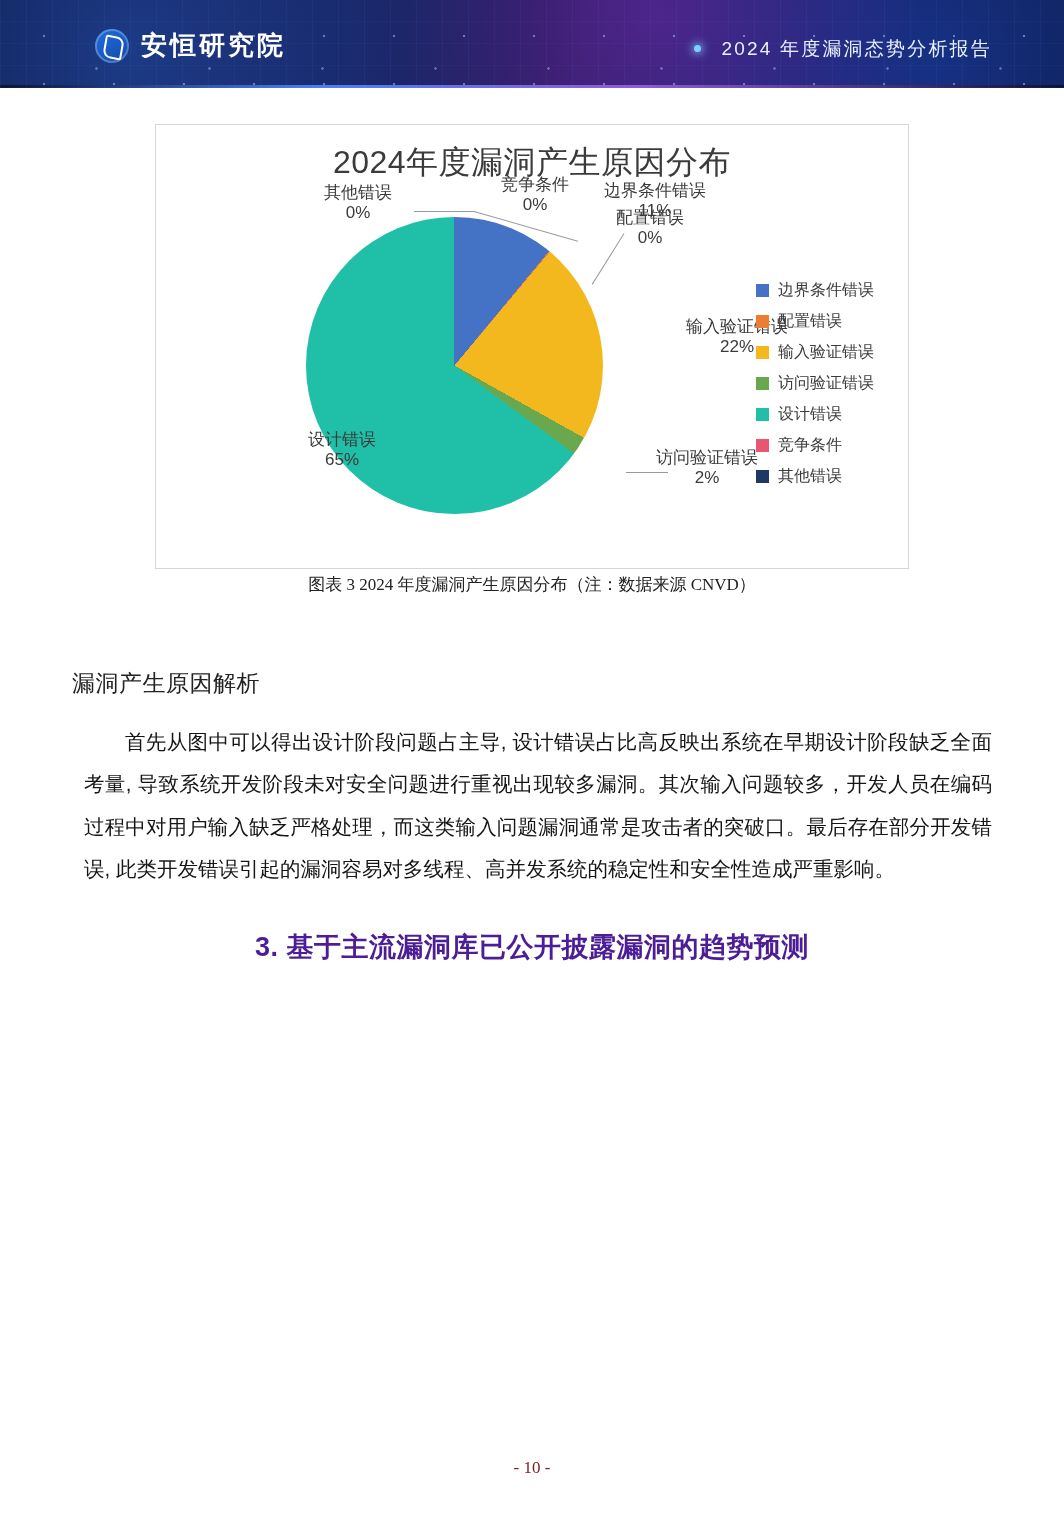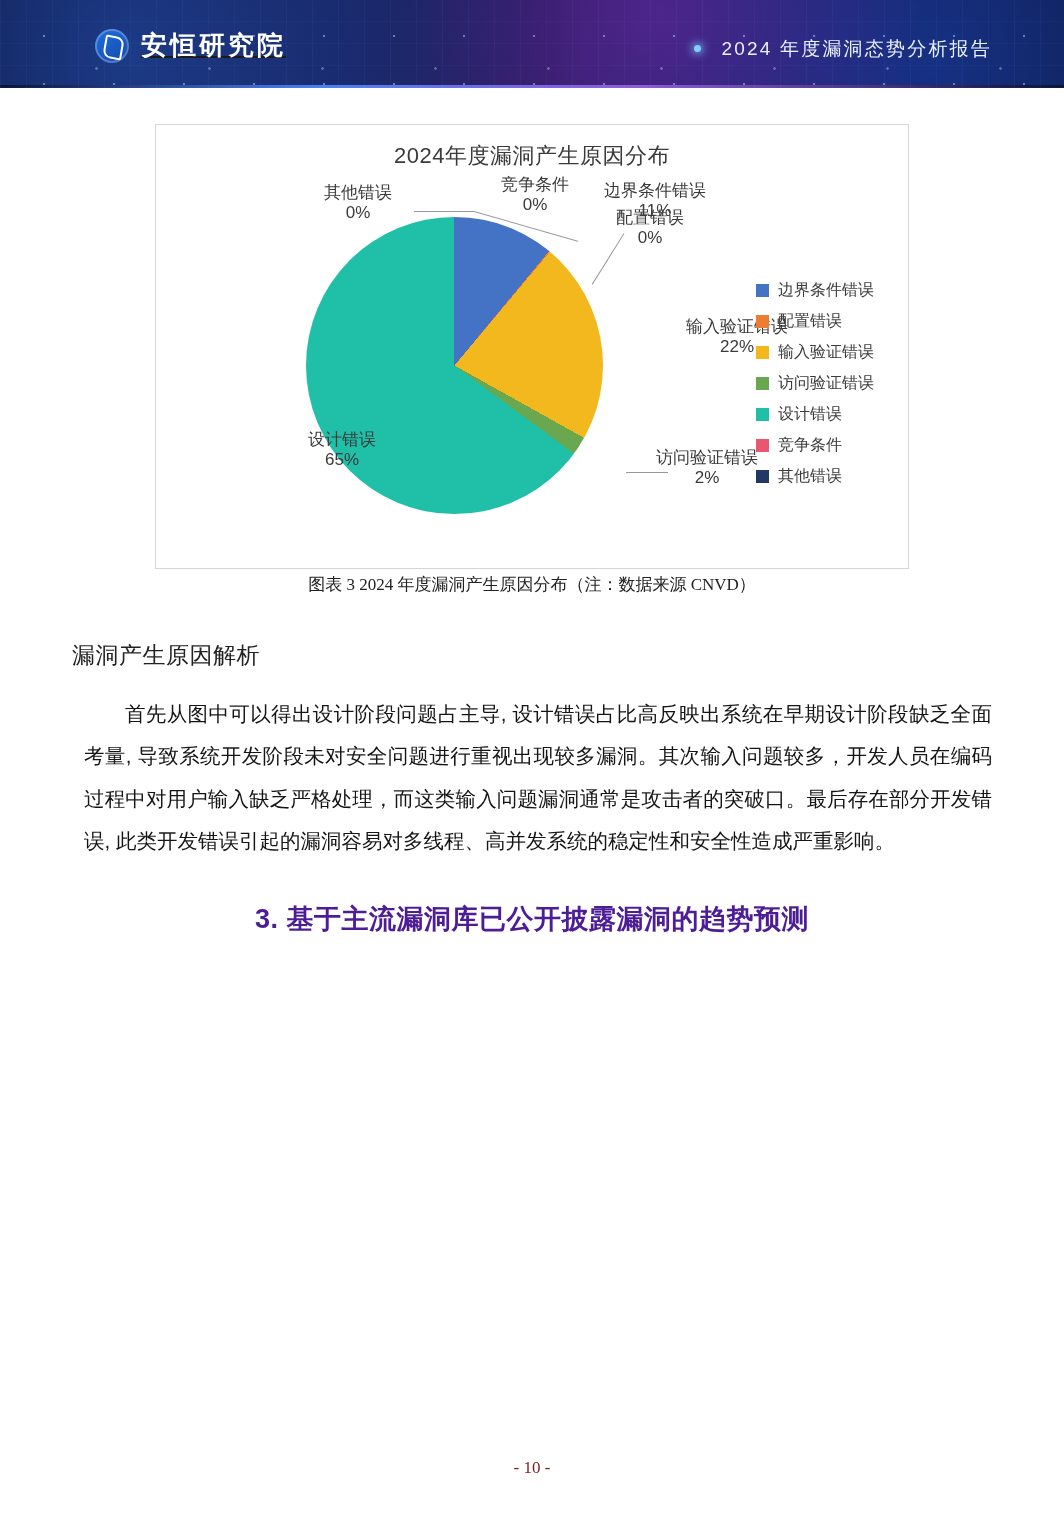--- a/index.html
+++ b/index.html
@@ -48,21 +48,20 @@
     opacity: .55;
   }
   .logo-group {
     position: absolute;
     left: 95px;
     top: 28px;
     display: flex;
     align-items: center;
     gap: 12px;
     z-index: 3;
-    text-decoration: underline;
   }
   .logo-mark {
     width: 34px;
     height: 34px;
     border-radius: 50%;
     background: linear-gradient(145deg, #1f6fe0, #1348a8);
     box-shadow: 0 0 0 2px rgba(255,255,255,.25) inset;
     position: relative;
   }
   .logo-mark::before {
@@ -122,21 +121,21 @@
     height: 443px;
     border: 1px solid #d6d6d6;
     background: #fff;
     position: relative;
   }
   .chart-title {
     position: absolute;
     left: 0; right: 0;
     top: 16px;
     text-align: center;
-    font-size: 22px;
+    font-size: 32px;
     color: #3b3b3b;
     letter-spacing: .5px;
   }
 
   
   .pie-wrap {
     position: absolute;
     left: 150px;
     top: 92px;
     width: 297px;
@@ -207,21 +206,21 @@
   .figure-caption {
     margin-top: 4px;
     text-align: center;
     font-size: 17px;
     color: #222;
     font-family: "Liberation Serif", serif;
   }
 
   
   .section-heading {
-    margin-top: 44px;
+    margin-top: 72px;
     font-size: 23px;
     color: #222;
     letter-spacing: .5px;
   }
   p.body {
     margin: 22px 0 0 12px;
     font-size: 20.5px;
     line-height: 2.07;
     color: #151515;
     text-align: justify;

